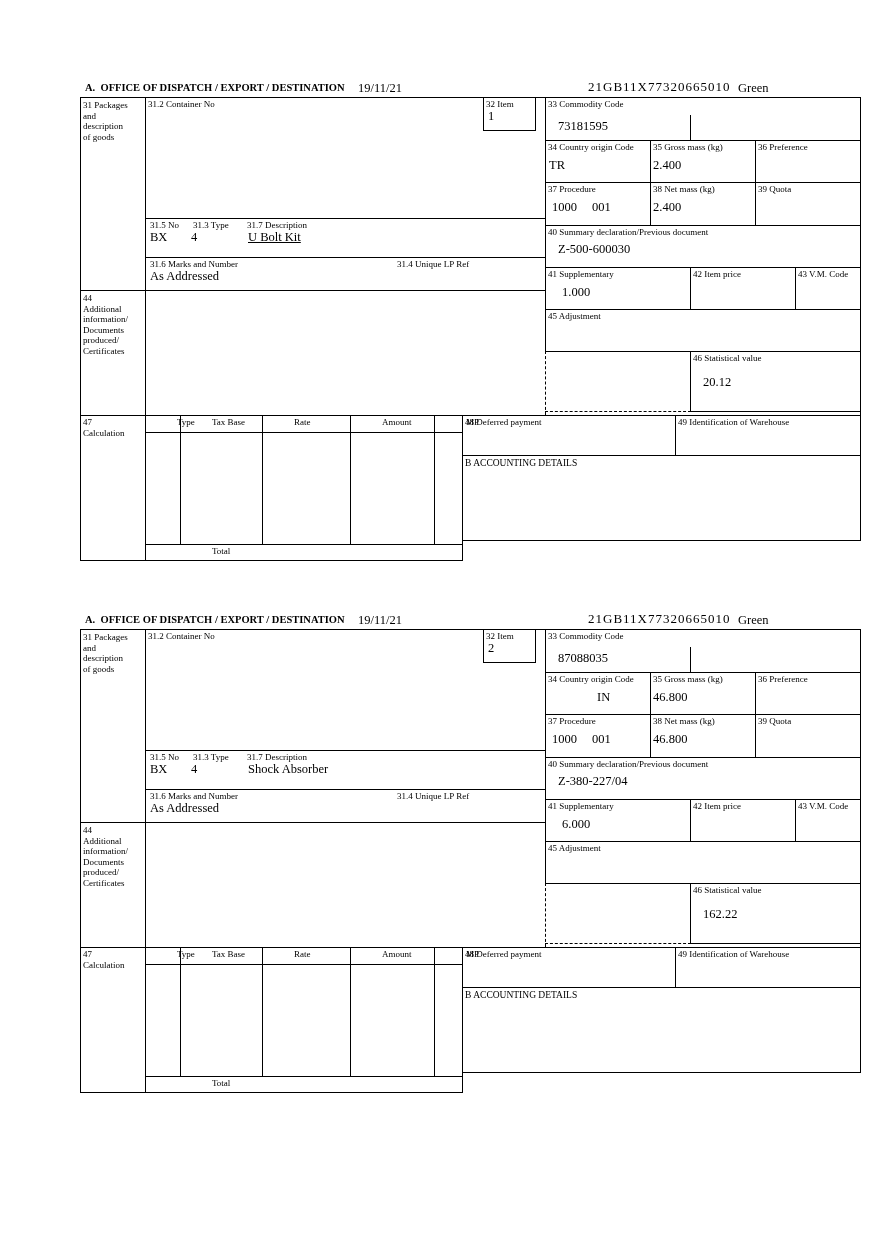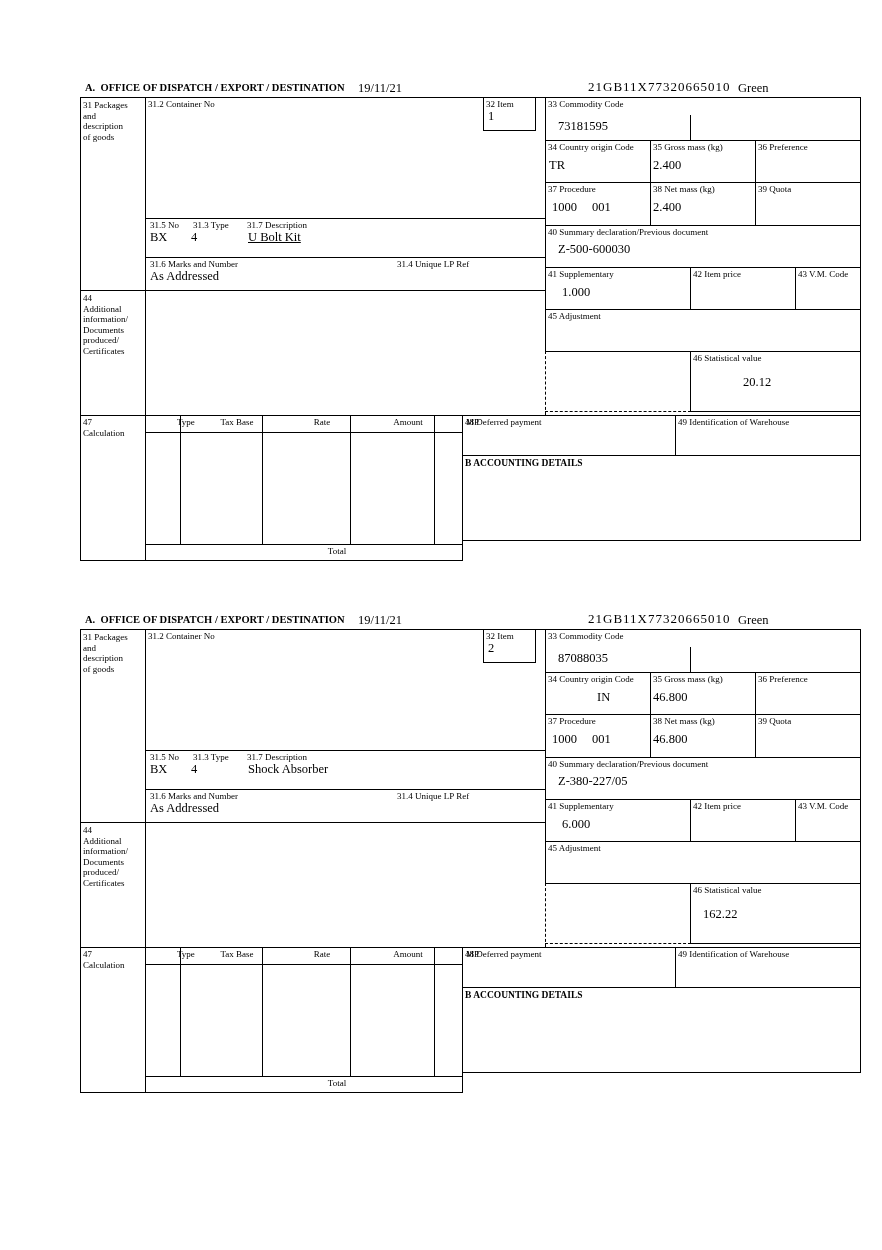--- a/index.html
+++ b/index.html
@@ -9,22 +9,22 @@
     font-family:"Liberation Serif", serif; color:#000;
   }
   .block { position:absolute; left:80px; width:781px; height:482px; }
   .hl { position:absolute; height:1px; background:#000; }
   .vl { position:absolute; width:1px; background:#000; }
   .hl.dash { background:none; border-top:1px dashed #000; height:0; }
   .vl.dash { background:none; border-left:1px dashed #000; width:0; }
   .lbl { position:absolute; font-size:9px; line-height:10.5px; white-space:pre-line; }
   .val { position:absolute; font-size:12.5px; line-height:13px; white-space:pre; }
   .hdr { position:absolute; font-size:12.5px; line-height:14px; white-space:pre; }
-  .bold { font-weight:bold; }
-  .ctr { text-align:center;padding-left:32px; }
+  .bold { font-weight:normal; }
+  .ctr { text-align:left;padding-left:32px; }
   .reg { font-size:13px; letter-spacing:1px; }
   .atitle { font-size:10.5px; font-weight:bold; }
 </style>
 </head>
 <body>
 
 <section class="block" style="top:80px;">
 
   <div class="hdr atitle" style="left:5px; top:1px;">A.  OFFICE OF DISPATCH / EXPORT / DESTINATION</div>
   <div class="hdr" style="left:278px; top:1px;">19/11/21</div>
@@ -117,21 +117,21 @@
   <div class="lbl" style="left:317px; top:179px;">31.4 Unique LP Ref</div>
   <div class="val" style="left:70px; top:190px;">As Addressed</div>
 
   <div class="lbl" style="left:468px; top:189px;">41 Supplementary</div>
   <div class="val" style="left:482px; top:206px;">1.000</div>
   <div class="lbl" style="left:613px; top:189px;">42 Item price</div>
   <div class="lbl" style="left:718px; top:189px;">43 V.M. Code</div>
 
   <div class="lbl" style="left:468px; top:231px;">45 Adjustment</div>
   <div class="lbl" style="left:613px; top:273px;">46 Statistical value</div>
-  <div class="val" style="left:623px; top:296px;margin-left:40px;">20.12</div>
+  <div class="val" style="left:623px; top:296px;">20.12</div>
 
   <div class="lbl ctr" style="left:65px;  top:337px; width:35px;">Type</div>
   <div class="lbl ctr" style="left:100px; top:337px; width:82px;">Tax Base</div>
   <div class="lbl ctr" style="left:182px; top:337px; width:88px;">Rate</div>
   <div class="lbl ctr" style="left:270px; top:337px; width:84px;">Amount</div>
   <div class="lbl ctr" style="left:354px; top:337px; width:28px;">MP</div>
   <div class="lbl ctr" style="left:100px; top:466px; width:282px;">Total</div>
 
   <div class="lbl" style="left:385px; top:337px;">48 Deferred payment</div>
   <div class="lbl" style="left:598px; top:337px;">49 Identification of Warehouse</div>
@@ -217,21 +217,21 @@
   <div class="lbl" style="left:678px; top:104px;">39 Quota</div>
 
   <div class="lbl" style="left:70px; top:140px;">31.5 No</div>
   <div class="lbl" style="left:113px; top:140px;">31.3 Type</div>
   <div class="lbl" style="left:167px; top:140px;">31.7 Description</div>
   <div class="val" style="left:70px; top:151px;">BX</div>
   <div class="val" style="left:111px; top:151px;">4</div>
   <div class="val" style="left:168px; top:151px;">Shock Absorber</div>
 
   <div class="lbl" style="left:468px; top:147px;">40 Summary declaration/Previous document</div>
-  <div class="val" style="left:478px; top:163px;">Z-380-227/05</div>
+  <div class="val" style="left:478px; top:163px;">Z-380-227/04</div>
 
   <div class="lbl" style="left:70px; top:179px;">31.6 Marks and Number</div>
   <div class="lbl" style="left:317px; top:179px;">31.4 Unique LP Ref</div>
   <div class="val" style="left:70px; top:190px;">As Addressed</div>
 
   <div class="lbl" style="left:468px; top:189px;">41 Supplementary</div>
   <div class="val" style="left:482px; top:206px;">6.000</div>
   <div class="lbl" style="left:613px; top:189px;">42 Item price</div>
   <div class="lbl" style="left:718px; top:189px;">43 V.M. Code</div>
 

